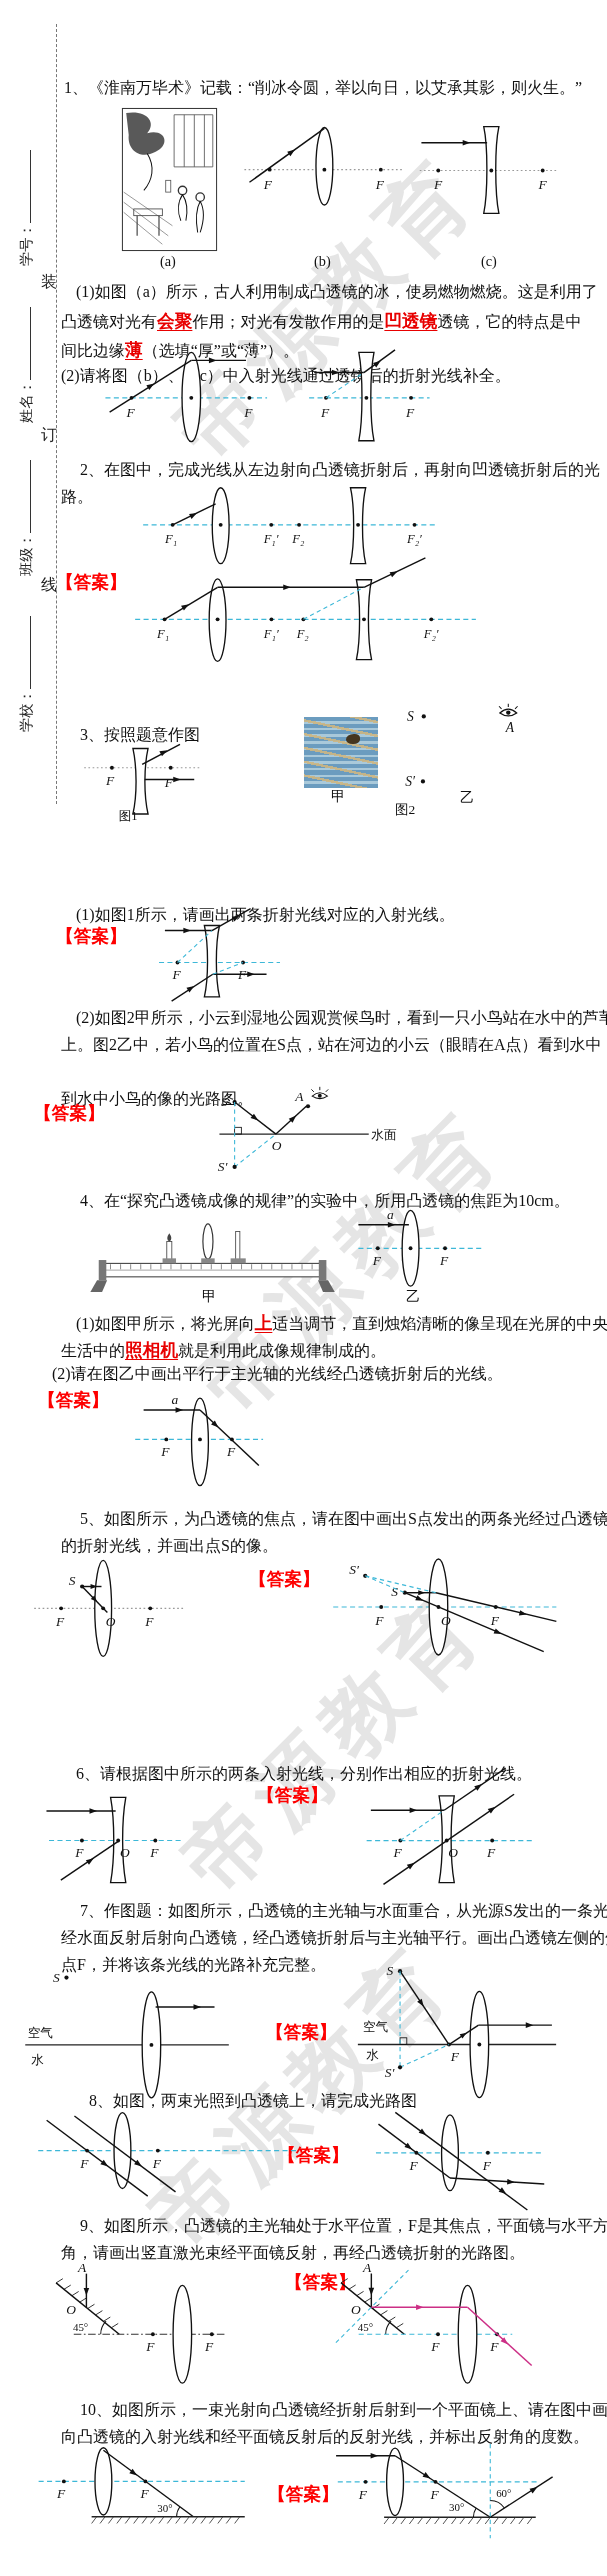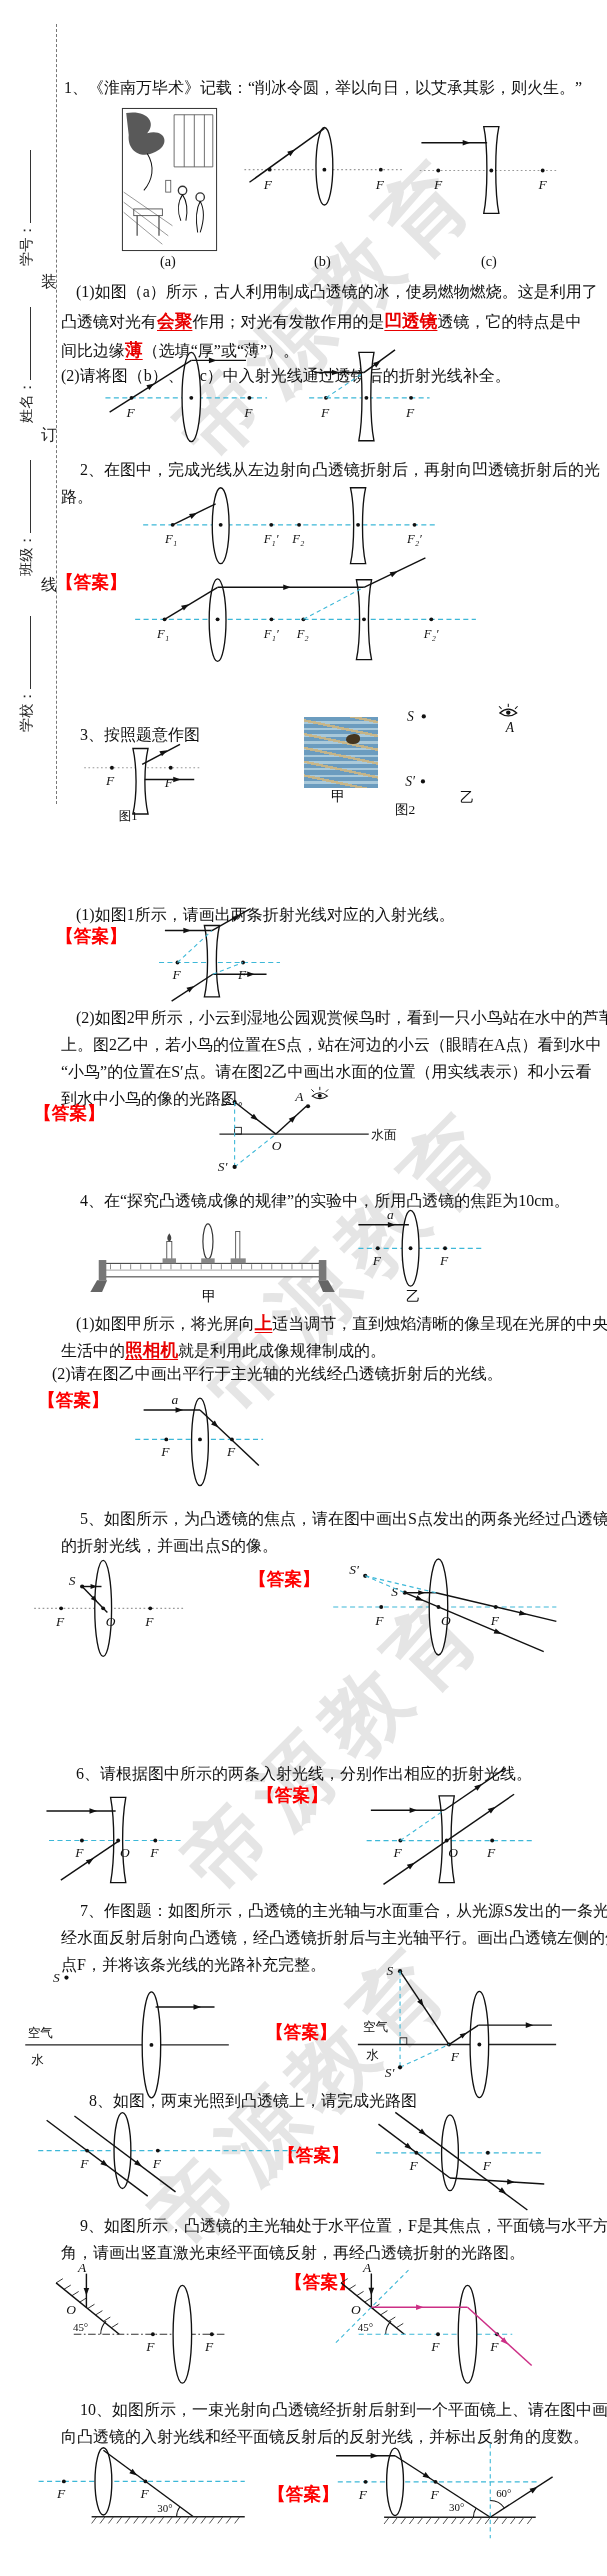--- a/index.html
+++ b/index.html
@@ -266,21 +266,20 @@
     </g>
     <g>
       <line x1="72" y1="86" x2="136" y2="86" class="ray"></line>
       <polygon points="0,0 -9,-3.3 -9,3.3" transform="translate(122,86)" fill="#111"></polygon>
     </g>
     <path d="M30,72 L71,34 M72,86 L108,72" class="cyd"></path>
   </svg>
 
   <div class="t" style="left:76px;top:1008px;">(2)如图2甲所示，小云到湿地公园观赏候鸟时，看到一只小鸟站在水中的芦苇</div>
   <div class="t" style="left:61px;top:1035px;">上。图2乙中，若小鸟的位置在S点，站在河边的小云（眼睛在A点）看到水中</div>
-  <div class="t" style="left:61px;top:1062px;">“小鸟”的位置在S′点。请在图2乙中画出水面的位置（用实线表示）和小云看</div>
   <div class="t" style="left:61px;top:1089px;">到水中小鸟的像的光路图。</div>
   <div class="ansmark" style="left:34px;top:1101px;">【答案】</div>
 
   <svg style="left:211px;top:1086px;" width="194" height="97" viewBox="0 0 230 115">
     <text x="12" y="24">S</text>
     <circle cx="28" cy="19" r="2.5" class="dot"></circle>
     <line x1="10" y1="57" x2="187" y2="57" stroke="#222" stroke-width="1.6"></line>
     <text x="190" y="63" class="cn">水面</text>
     <g>
       <line x1="28" y1="19" x2="77" y2="57" class="ray"></line>

